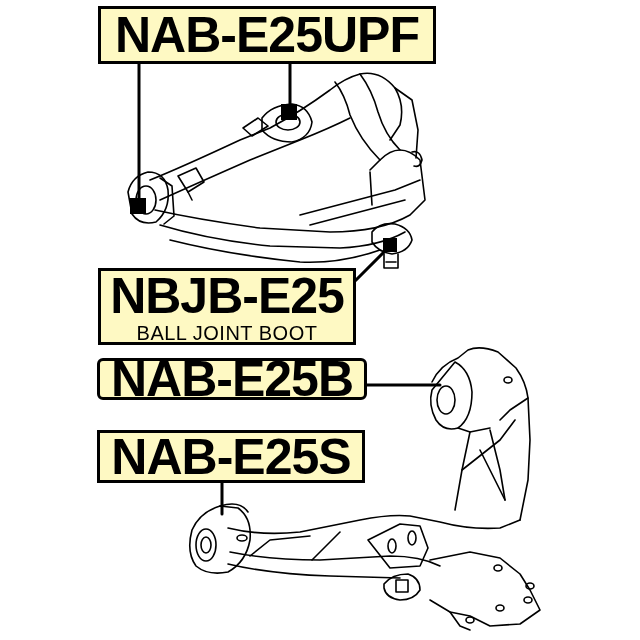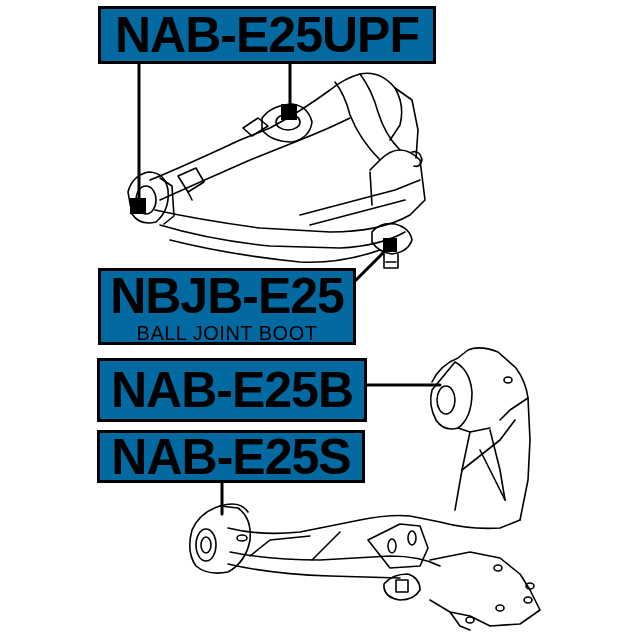--- a/index.html
+++ b/index.html
@@ -2,21 +2,21 @@
 <html><head>
 <meta charset="utf-8">
 <style>
   html, body { margin: 0; padding: 0; background: #ffffff; }
   body { width: 640px; height: 640px; position: relative; overflow: hidden;
          font-family: "Liberation Sans", sans-serif; }
   .stage { position: absolute; left: 0; top: 0; width: 640px; height: 640px; }
   svg.art { position: absolute; left: 0; top: 0; width: 640px; height: 640px; }
   .label-box {
     position: absolute; box-sizing: border-box;
-    border: 3px solid #000; background: #0369a1;
+    border: 3px solid #000; background: #fef9c3;
     display: flex; flex-direction: column; align-items: center; justify-content: center;
     color: #000; font-family: "Liberation Sans", sans-serif; font-weight: bold;
     line-height: 1;
   }
   .pn { font-size: 50px; letter-spacing: -1px; white-space: nowrap; }
   .sub { font-size: 20px; font-weight: normal; margin-top: 2px; letter-spacing: 0.5px; white-space: nowrap; }
 </style>
 </head>
 <body>
 
@@ -118,21 +118,21 @@
 
   <div class="label-box" style="left:98px; top:6px; width:338px; height:58px;">
     <span class="pn">NAB-E25UPF</span>
   </div>
 
   <div class="label-box" style="left:98px; top:268px; width:258px; height:77px;">
     <span class="pn">NBJB-E25</span>
     <span class="sub">BALL JOINT BOOT</span>
   </div>
 
-  <div class="label-box" style="left:97px; top:358px; width:270px; height:64px;">
+  <div class="label-box" style="left:97px; top:358px; width:270px; height:42px;border-radius:6px;">
     <span class="pn">NAB-E25B</span>
   </div>
 
   <div class="label-box" style="left:97px; top:430px; width:268px; height:53px;">
     <span class="pn">NAB-E25S</span>
   </div>
 
 </div>
 
 </body></html>

